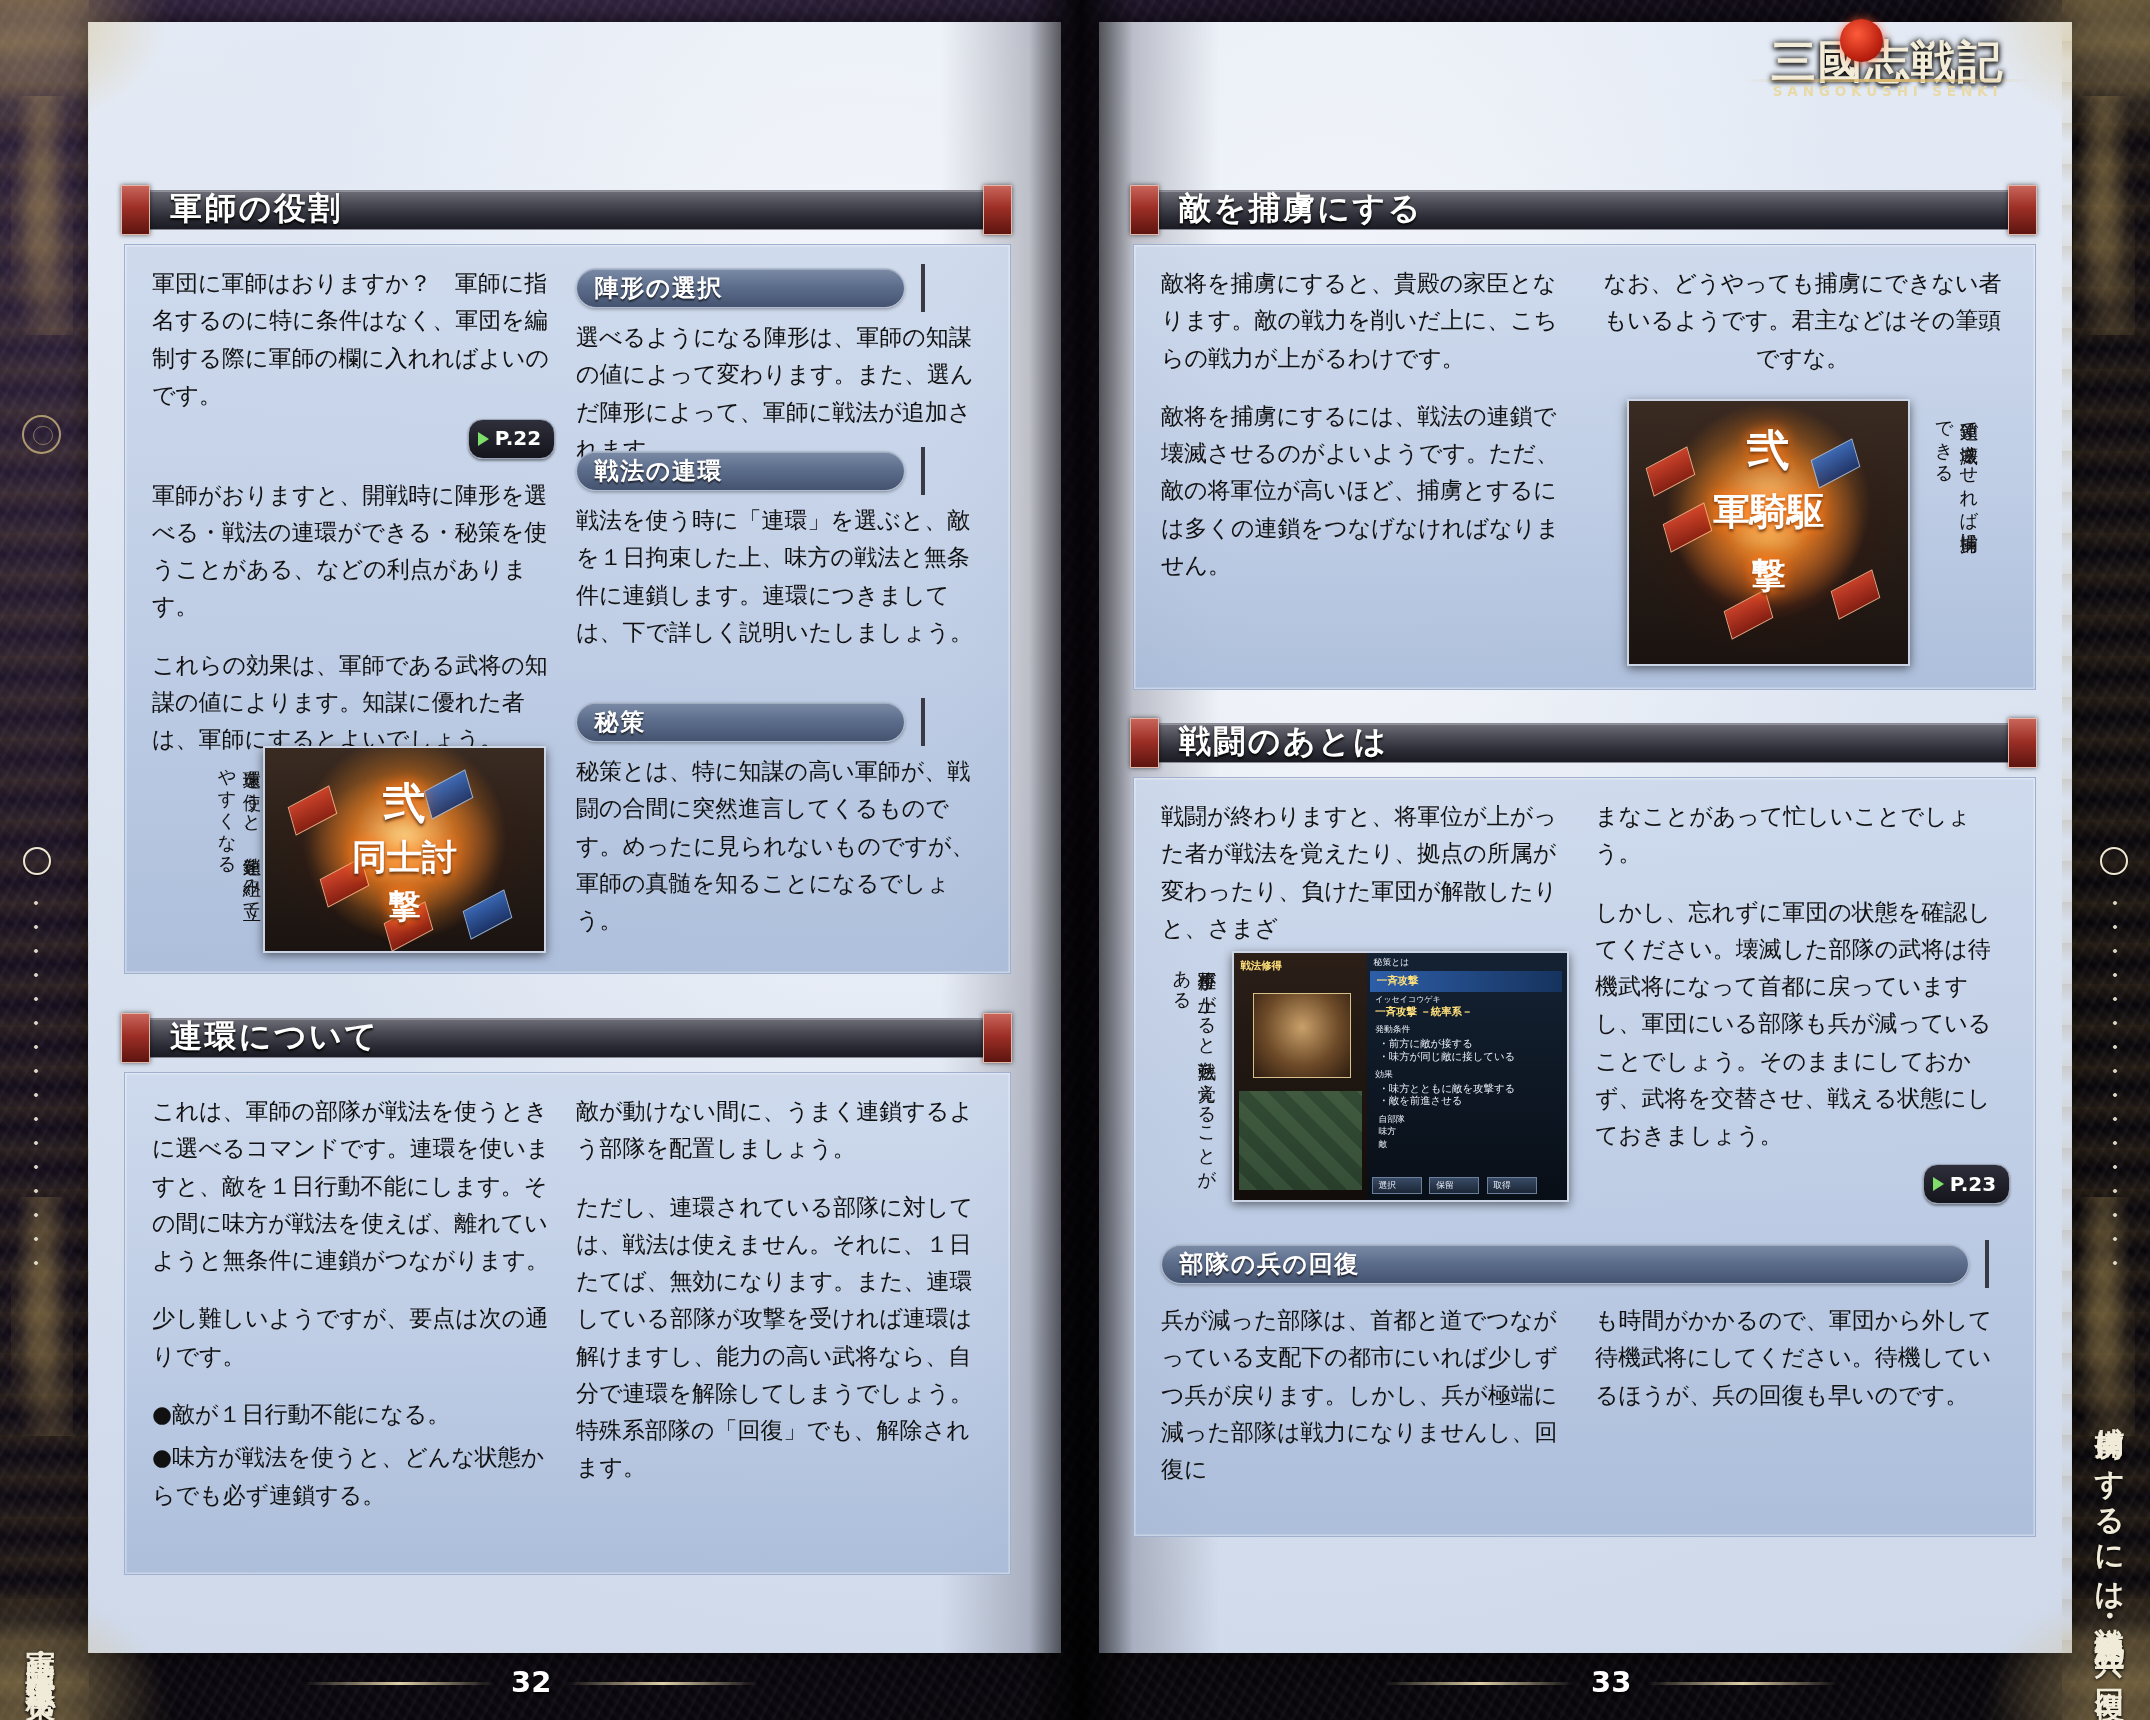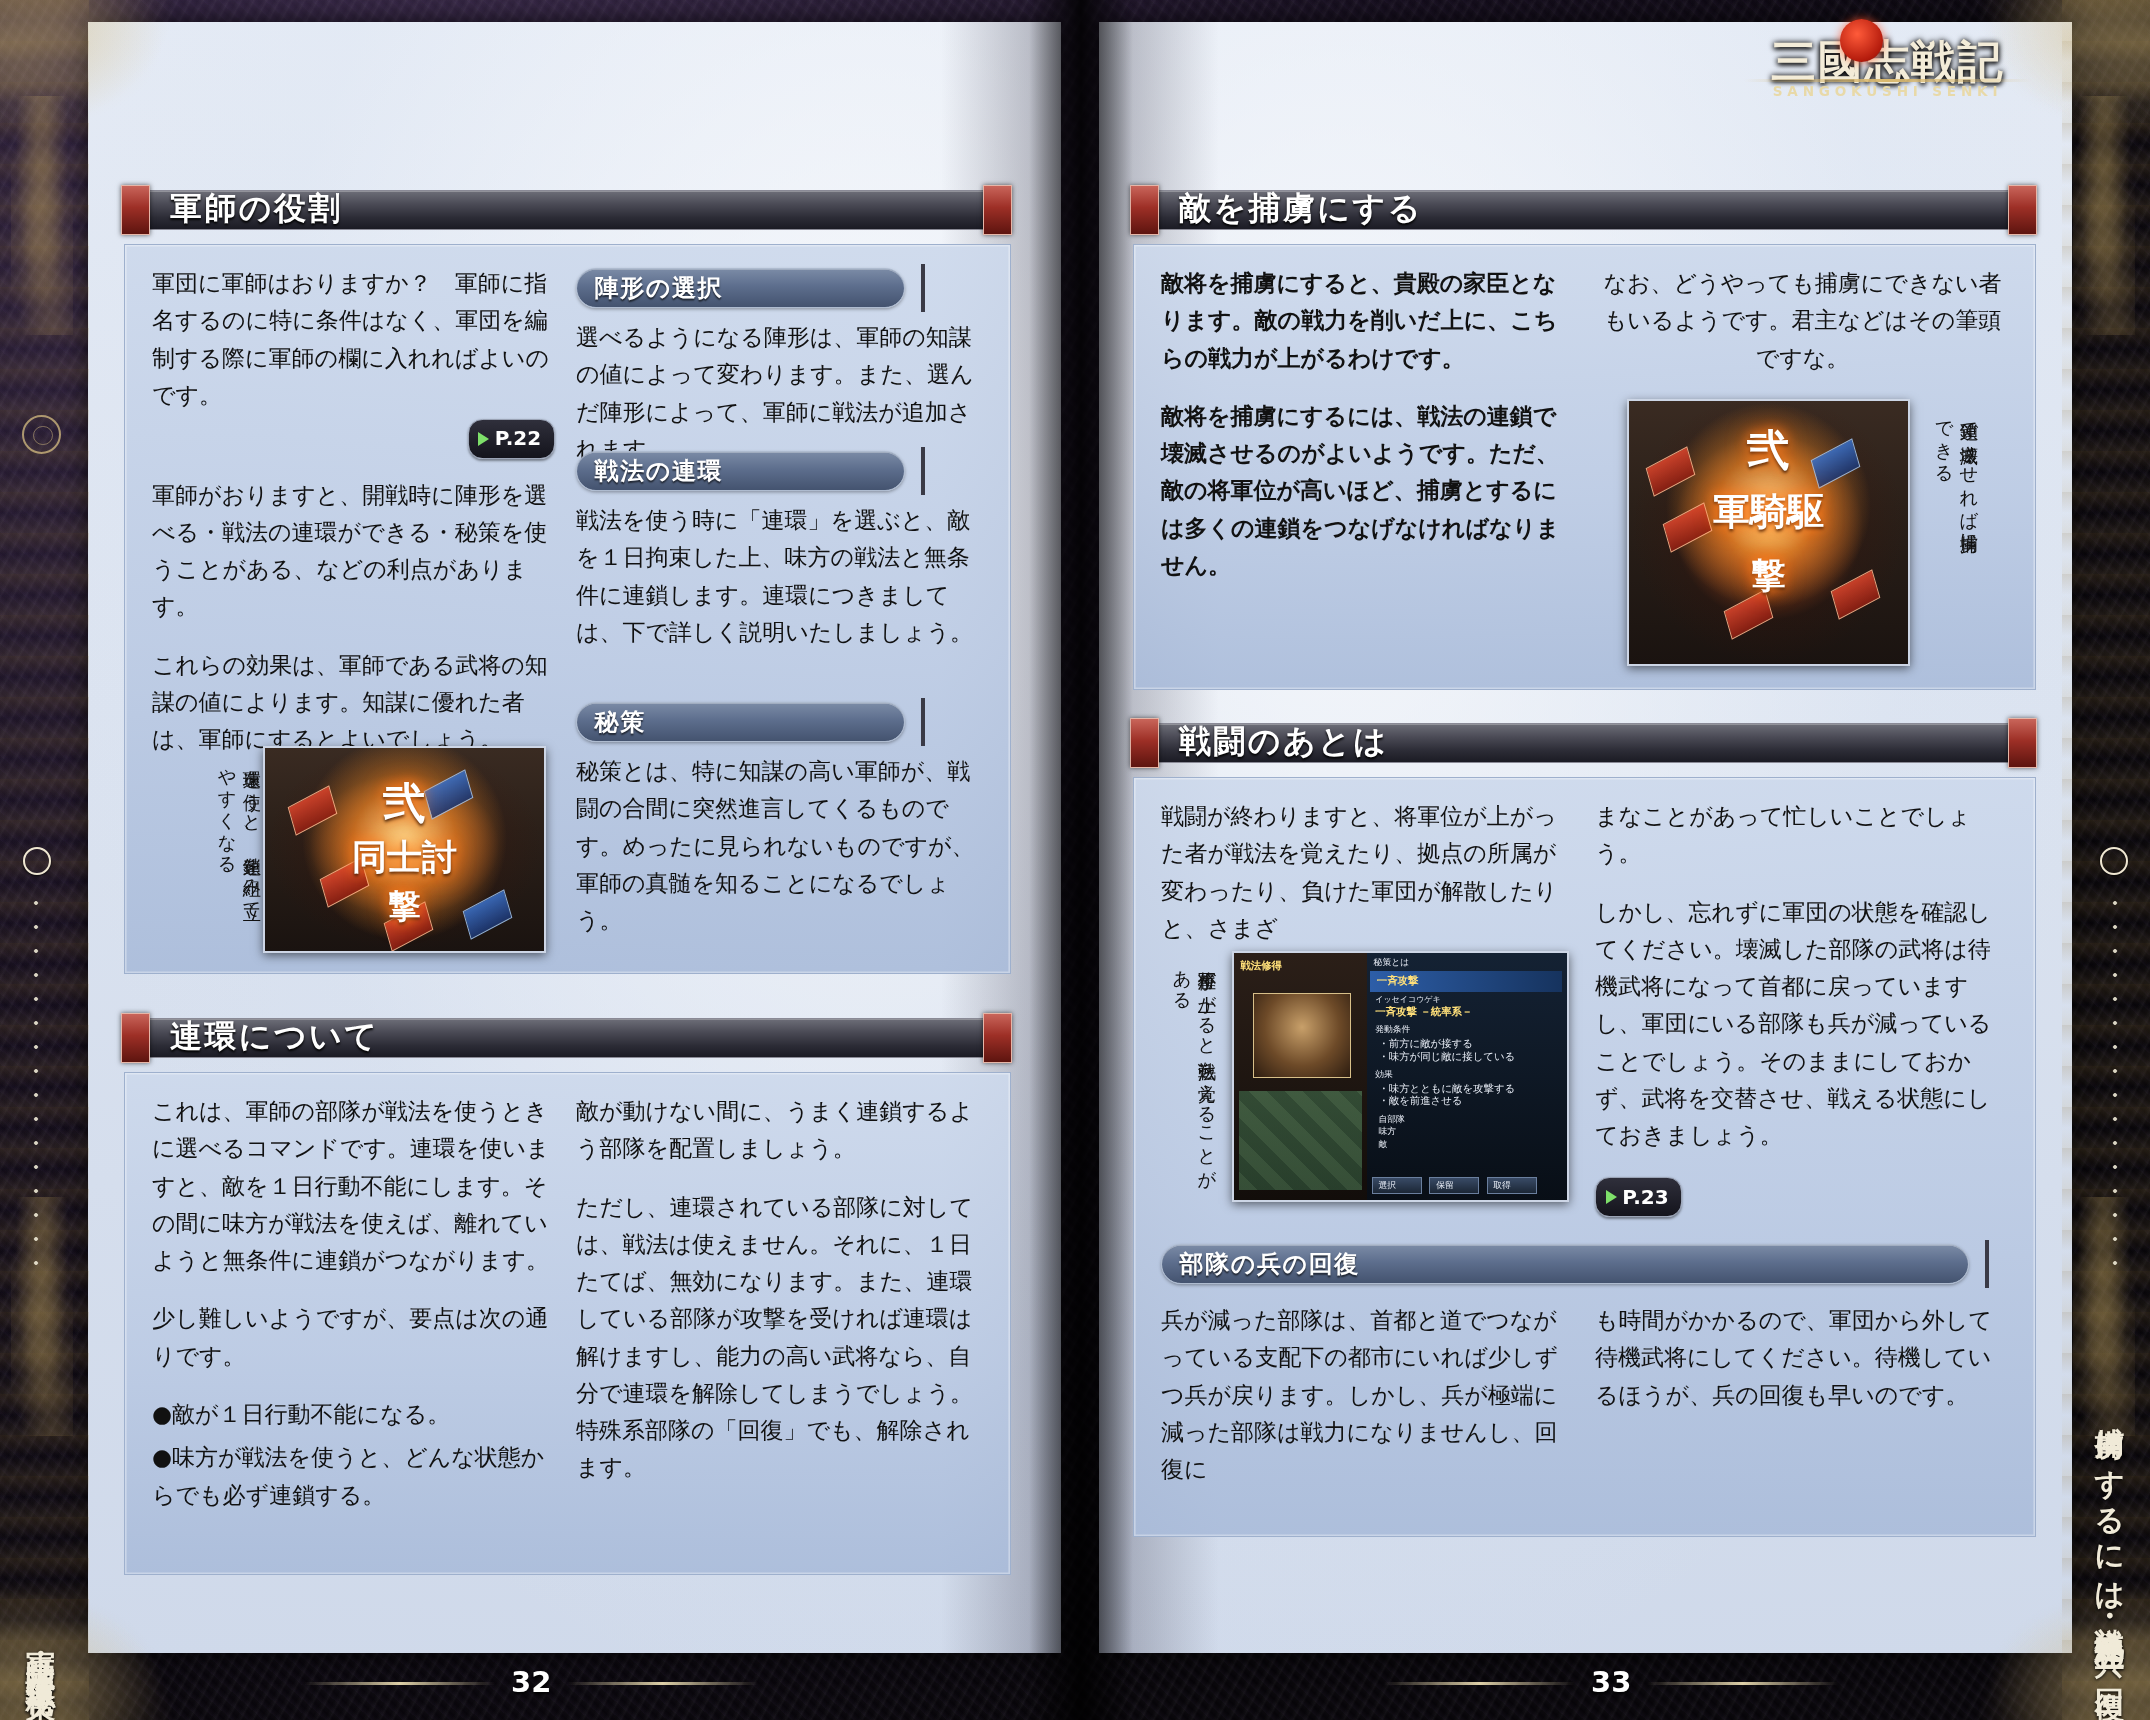--- a/index.html
+++ b/index.html
@@ -399,21 +399,21 @@
   <div class="content">
 
     <div class="sec-head" style="left:1133px;top:185px;width:901px;">
       <div class="bar"></div>
         <div class="cap l"></div>
         <div class="cap r"></div>
       <div class="txt">敵を捕虜にする</div>
     </div>
     <div class="panel" style="left:1133px;top:244px;width:901px;height:444px;"></div>
 
-    <div class="col" style="left:1161px;top:265px;width:415px;font-weight:bold;">
+    <div class="col" style="left:1161px;top:265px;width:415px;">
       <p>敵将を捕虜にすると、貴殿の家臣となります。敵の戦力を削いだ上に、こちらの戦力が上がるわけです。</p>
       <p>敵将を捕虜にするには、戦法の連鎖で壊滅させるのがよいようです。ただ、敵の将軍位が高いほど、捕虜とするには多くの連鎖をつなげなければなりません。</p>
     </div>
     <div class="col" style="left:1595px;top:265px;width:415px;text-align:center;">
       <p>なお、どうやっても捕虜にできない者もいるようです。君主などはその筆頭ですな。</p>
     </div>
 
     <div class="shot" style="left:1627px;top:399px;width:279px;height:263px;">
       <div class="battlefield"></div>
       <div class="glow" style="top:40%"></div>
@@ -435,21 +435,21 @@
       <div class="txt">戦闘のあとは</div>
     </div>
     <div class="panel" style="left:1133px;top:777px;width:901px;height:758px;"></div>
 
     <div class="col" style="left:1161px;top:798px;width:415px;">
       <p>戦闘が終わりますと、将軍位が上がった者が戦法を覚えたり、拠点の所属が変わったり、負けた軍団が解散したりと、さまざ</p>
     </div>
     <div class="col" style="left:1595px;top:798px;width:415px;">
       <p>まなことがあって忙しいことでしょう。</p>
       <p class="tight">しかし、忘れずに軍団の状態を確認してください。壊滅した部隊の武将は待機武将になって首都に戻っていますし、軍団にいる部隊も兵が減っていることでしょう。そのままにしておかず、武将を交替させ、戦える状態にしておきましょう。</p>
-      <div style="margin-top:23px;">
+      <div style="text-align:right;margin-top:10px;">
         <span class="pref">
             <span class="tri"></span>
             <span>P.23</span>
           </span>
       </div>
     </div>
 
     <div class="uiShot" style="left:1232px;top:951px;width:333px;height:247px;">
       <div class="left">
         <div class="txt ytxt" style="left:6.4px;top:4.8px;font-weight:bold;">戦法修得</div>

